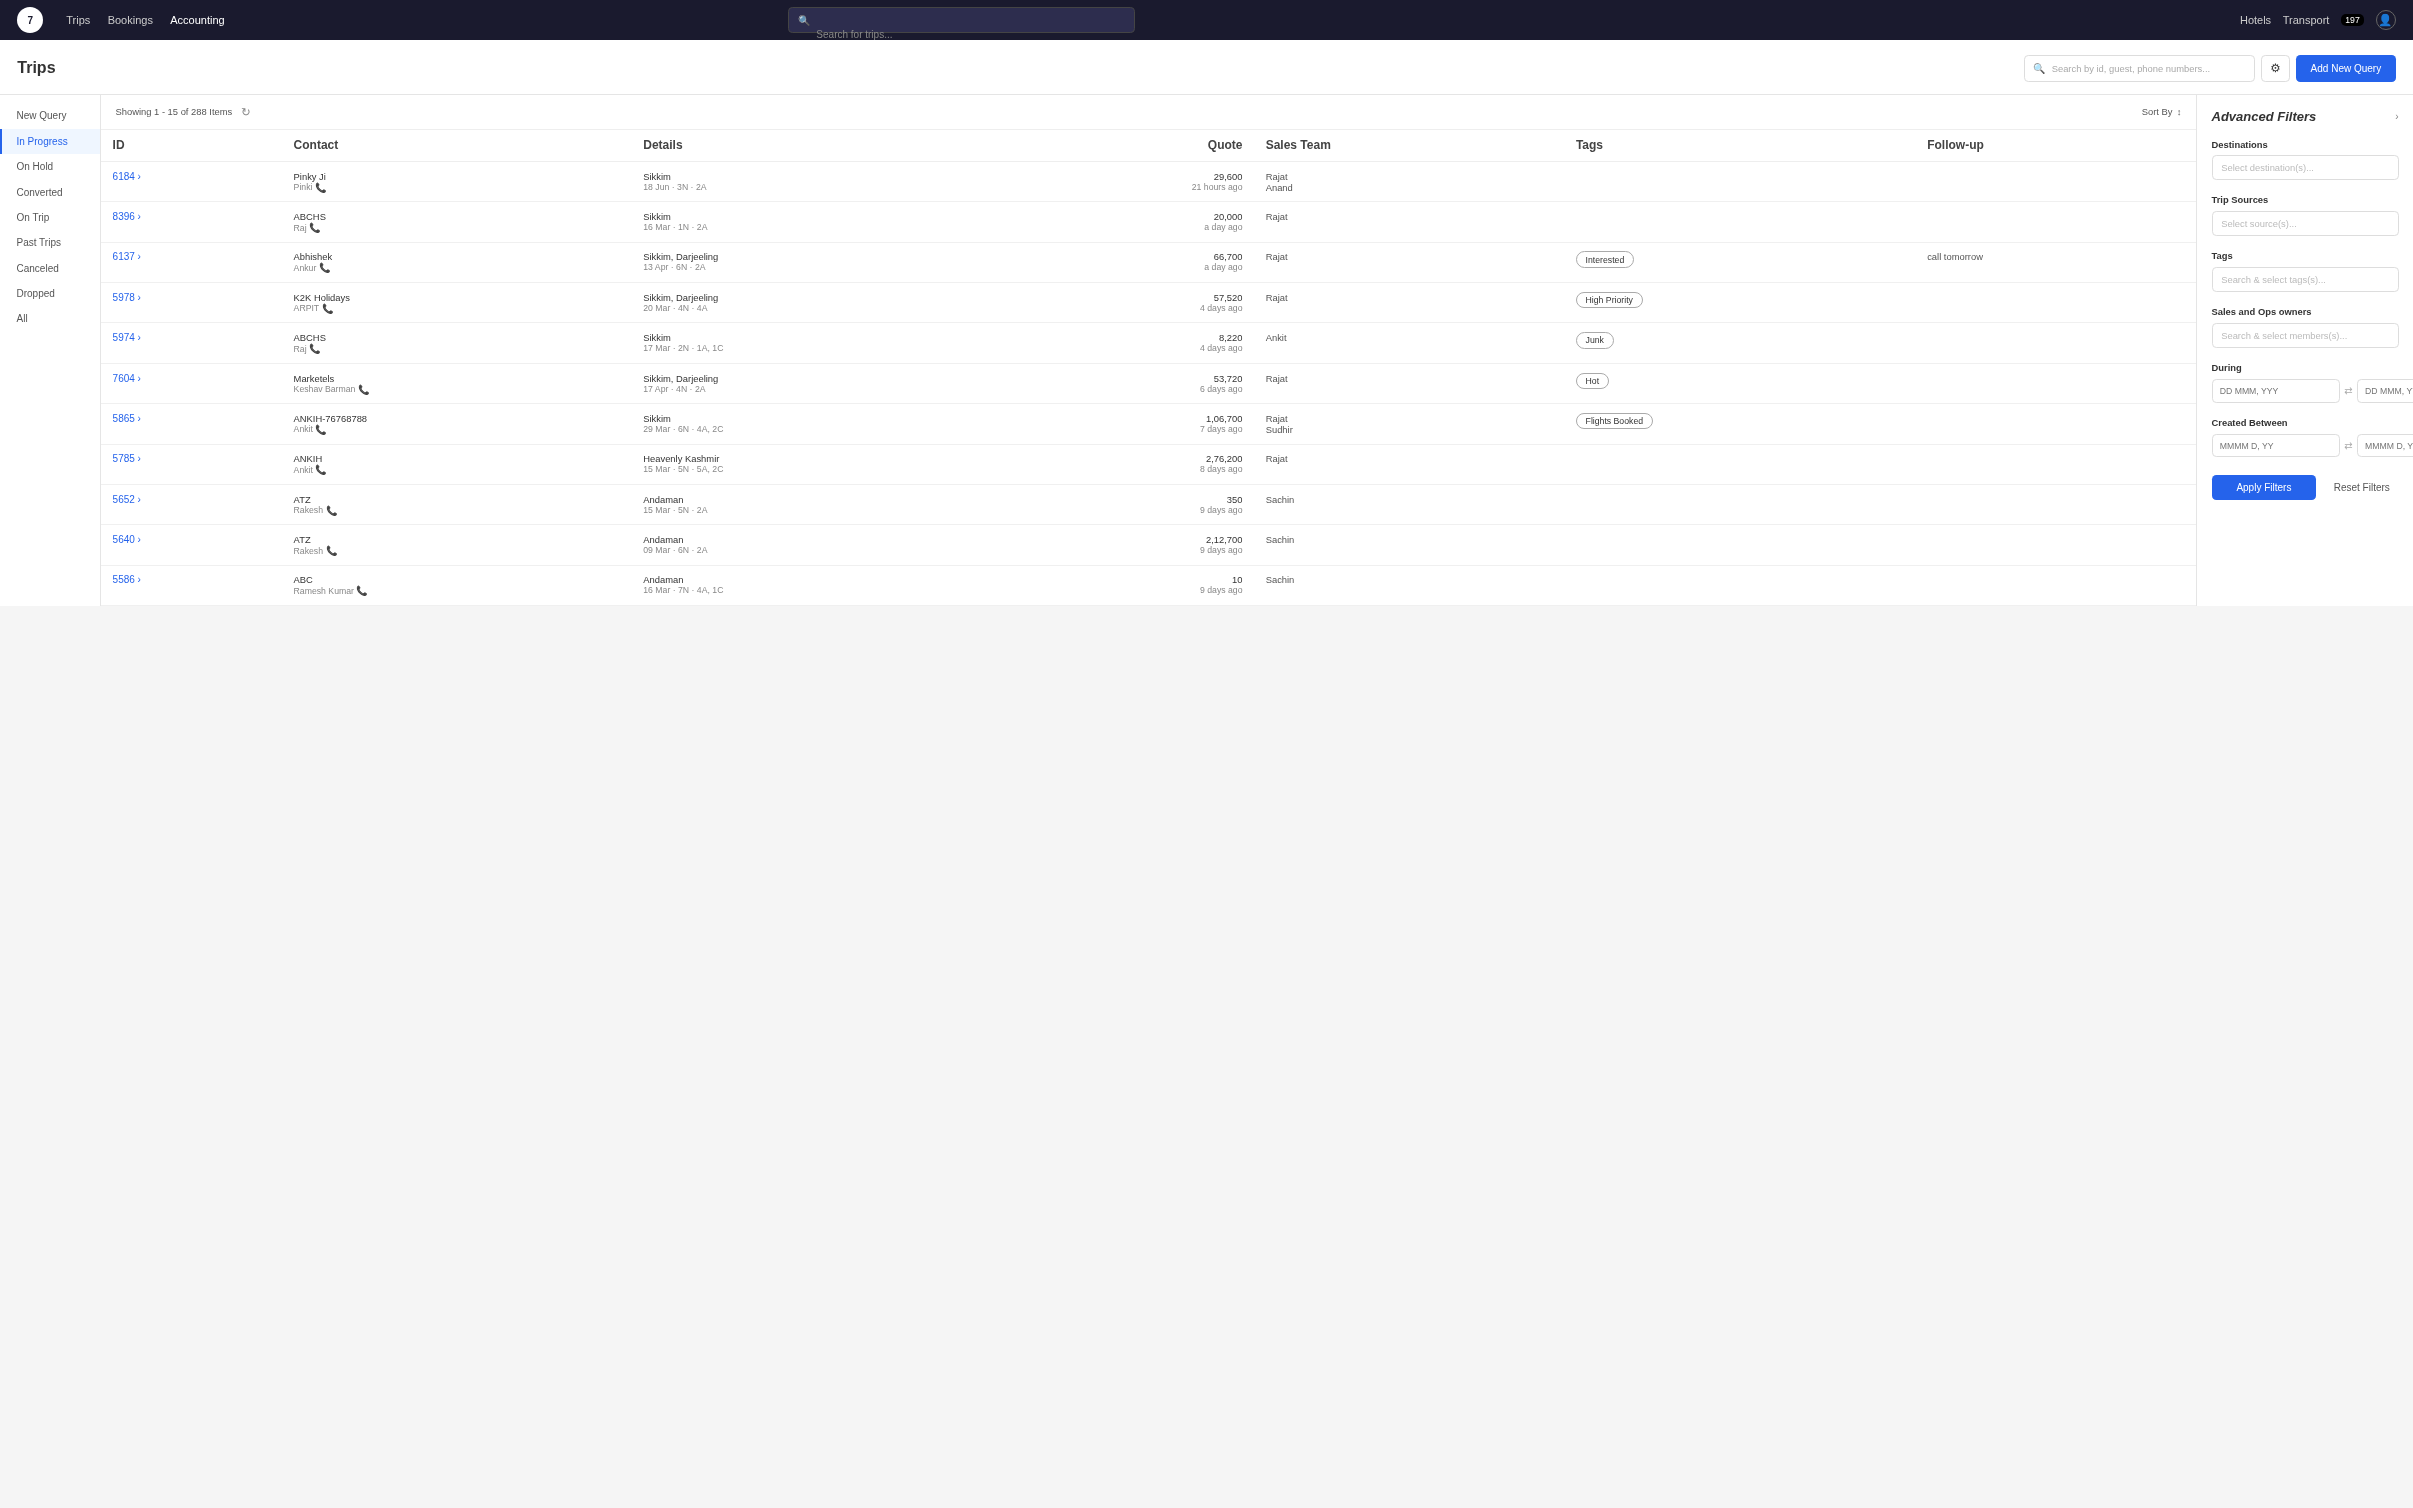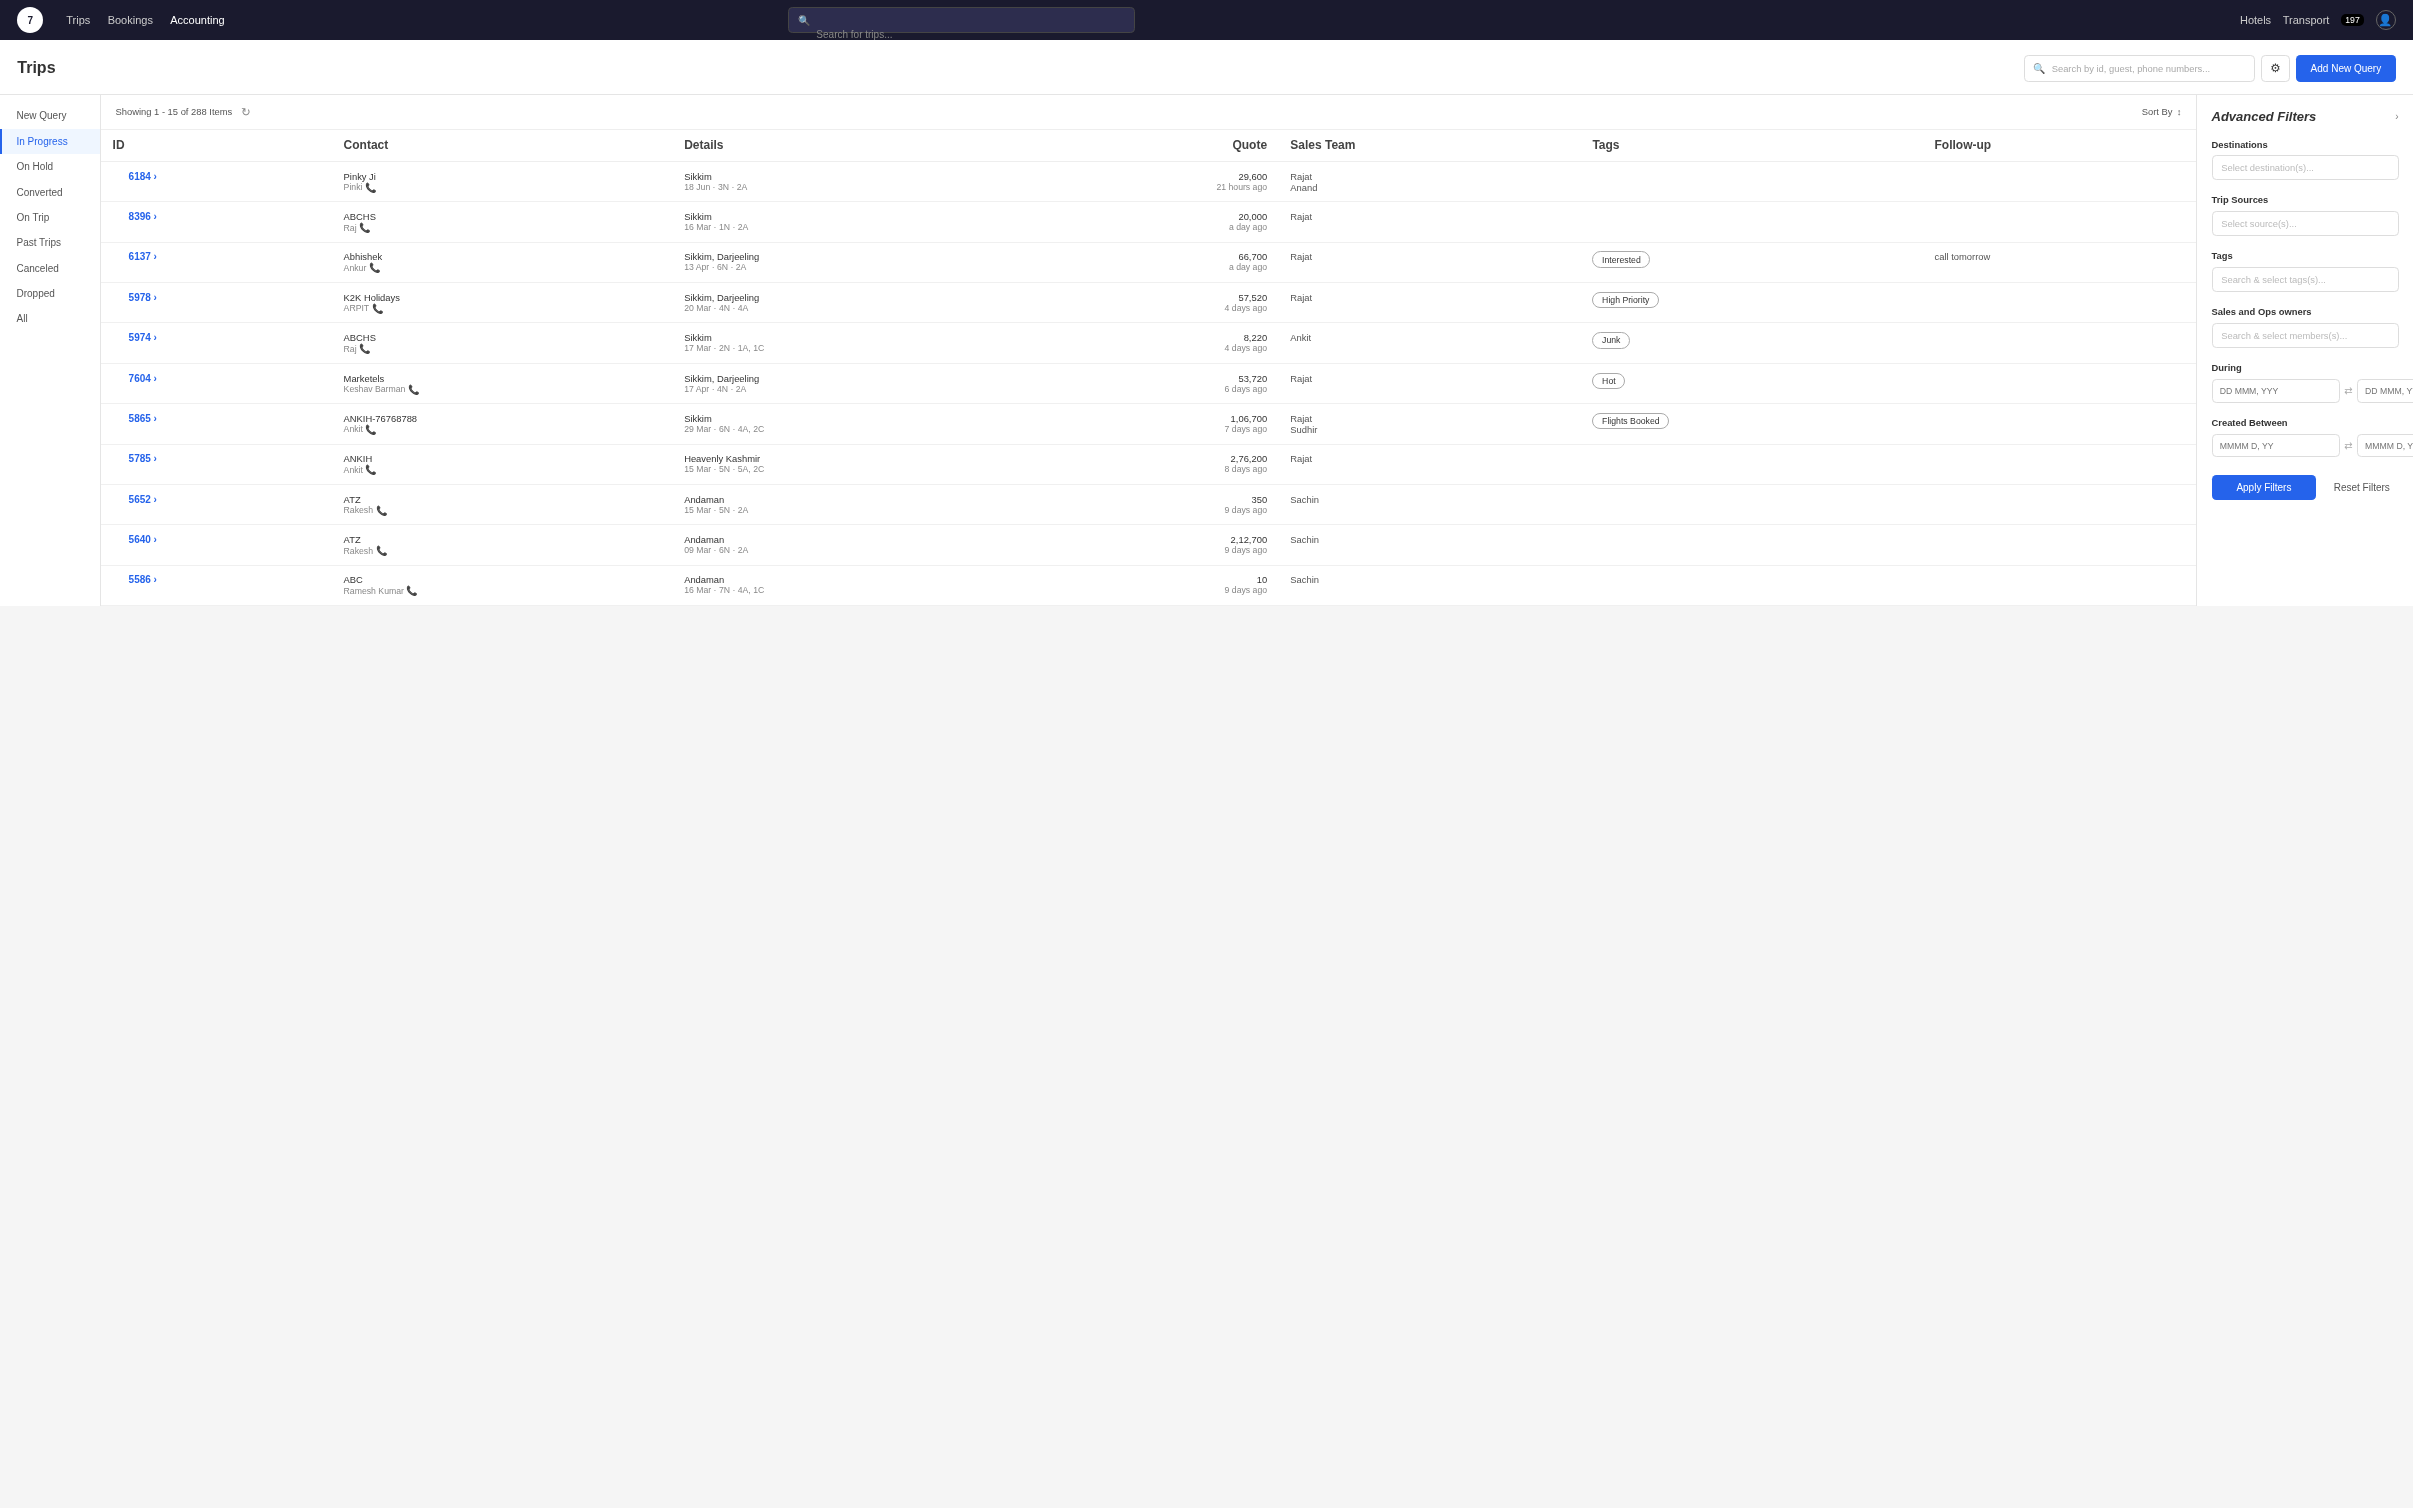--- a/index.html
+++ b/index.html
@@ -162,24 +162,23 @@
       color: #444;
       background: #fff;
     }
     .trips-table td {
       padding: 8.7px 11.6px;
       border-bottom: 0.7px solid #f0f0f0;
       vertical-align: top;
     }
 
     .trip-id {
-      color: #2563eb; font-weight: 700; cursor: pointer;
+      color: #2563eb; font-weight: 400; cursor: pointer;
       display: flex; align-items: center; gap: 1.4px;
       white-space: nowrap;
-      margin-left: 16px;
     }
     .contact-name { font-weight: 500; font-size: 9.4px; }
     .contact-sub { color: #888; font-size: 8.7px; display: flex; align-items: center; gap: 2.9px; }
     .details-dest { font-size: 9.4px; font-weight: 500; }
     .details-sub { font-size: 8.7px; color: #888; }
     .quote-amount { text-align: right; font-size: 9.4px; font-weight: 400; }
     .quote-time { text-align: right; font-size: 8.7px; color: #888; }
     .sales-team { font-size: 9.4px; color: #555; }
     .tag-pill {
       display: inline-block;

